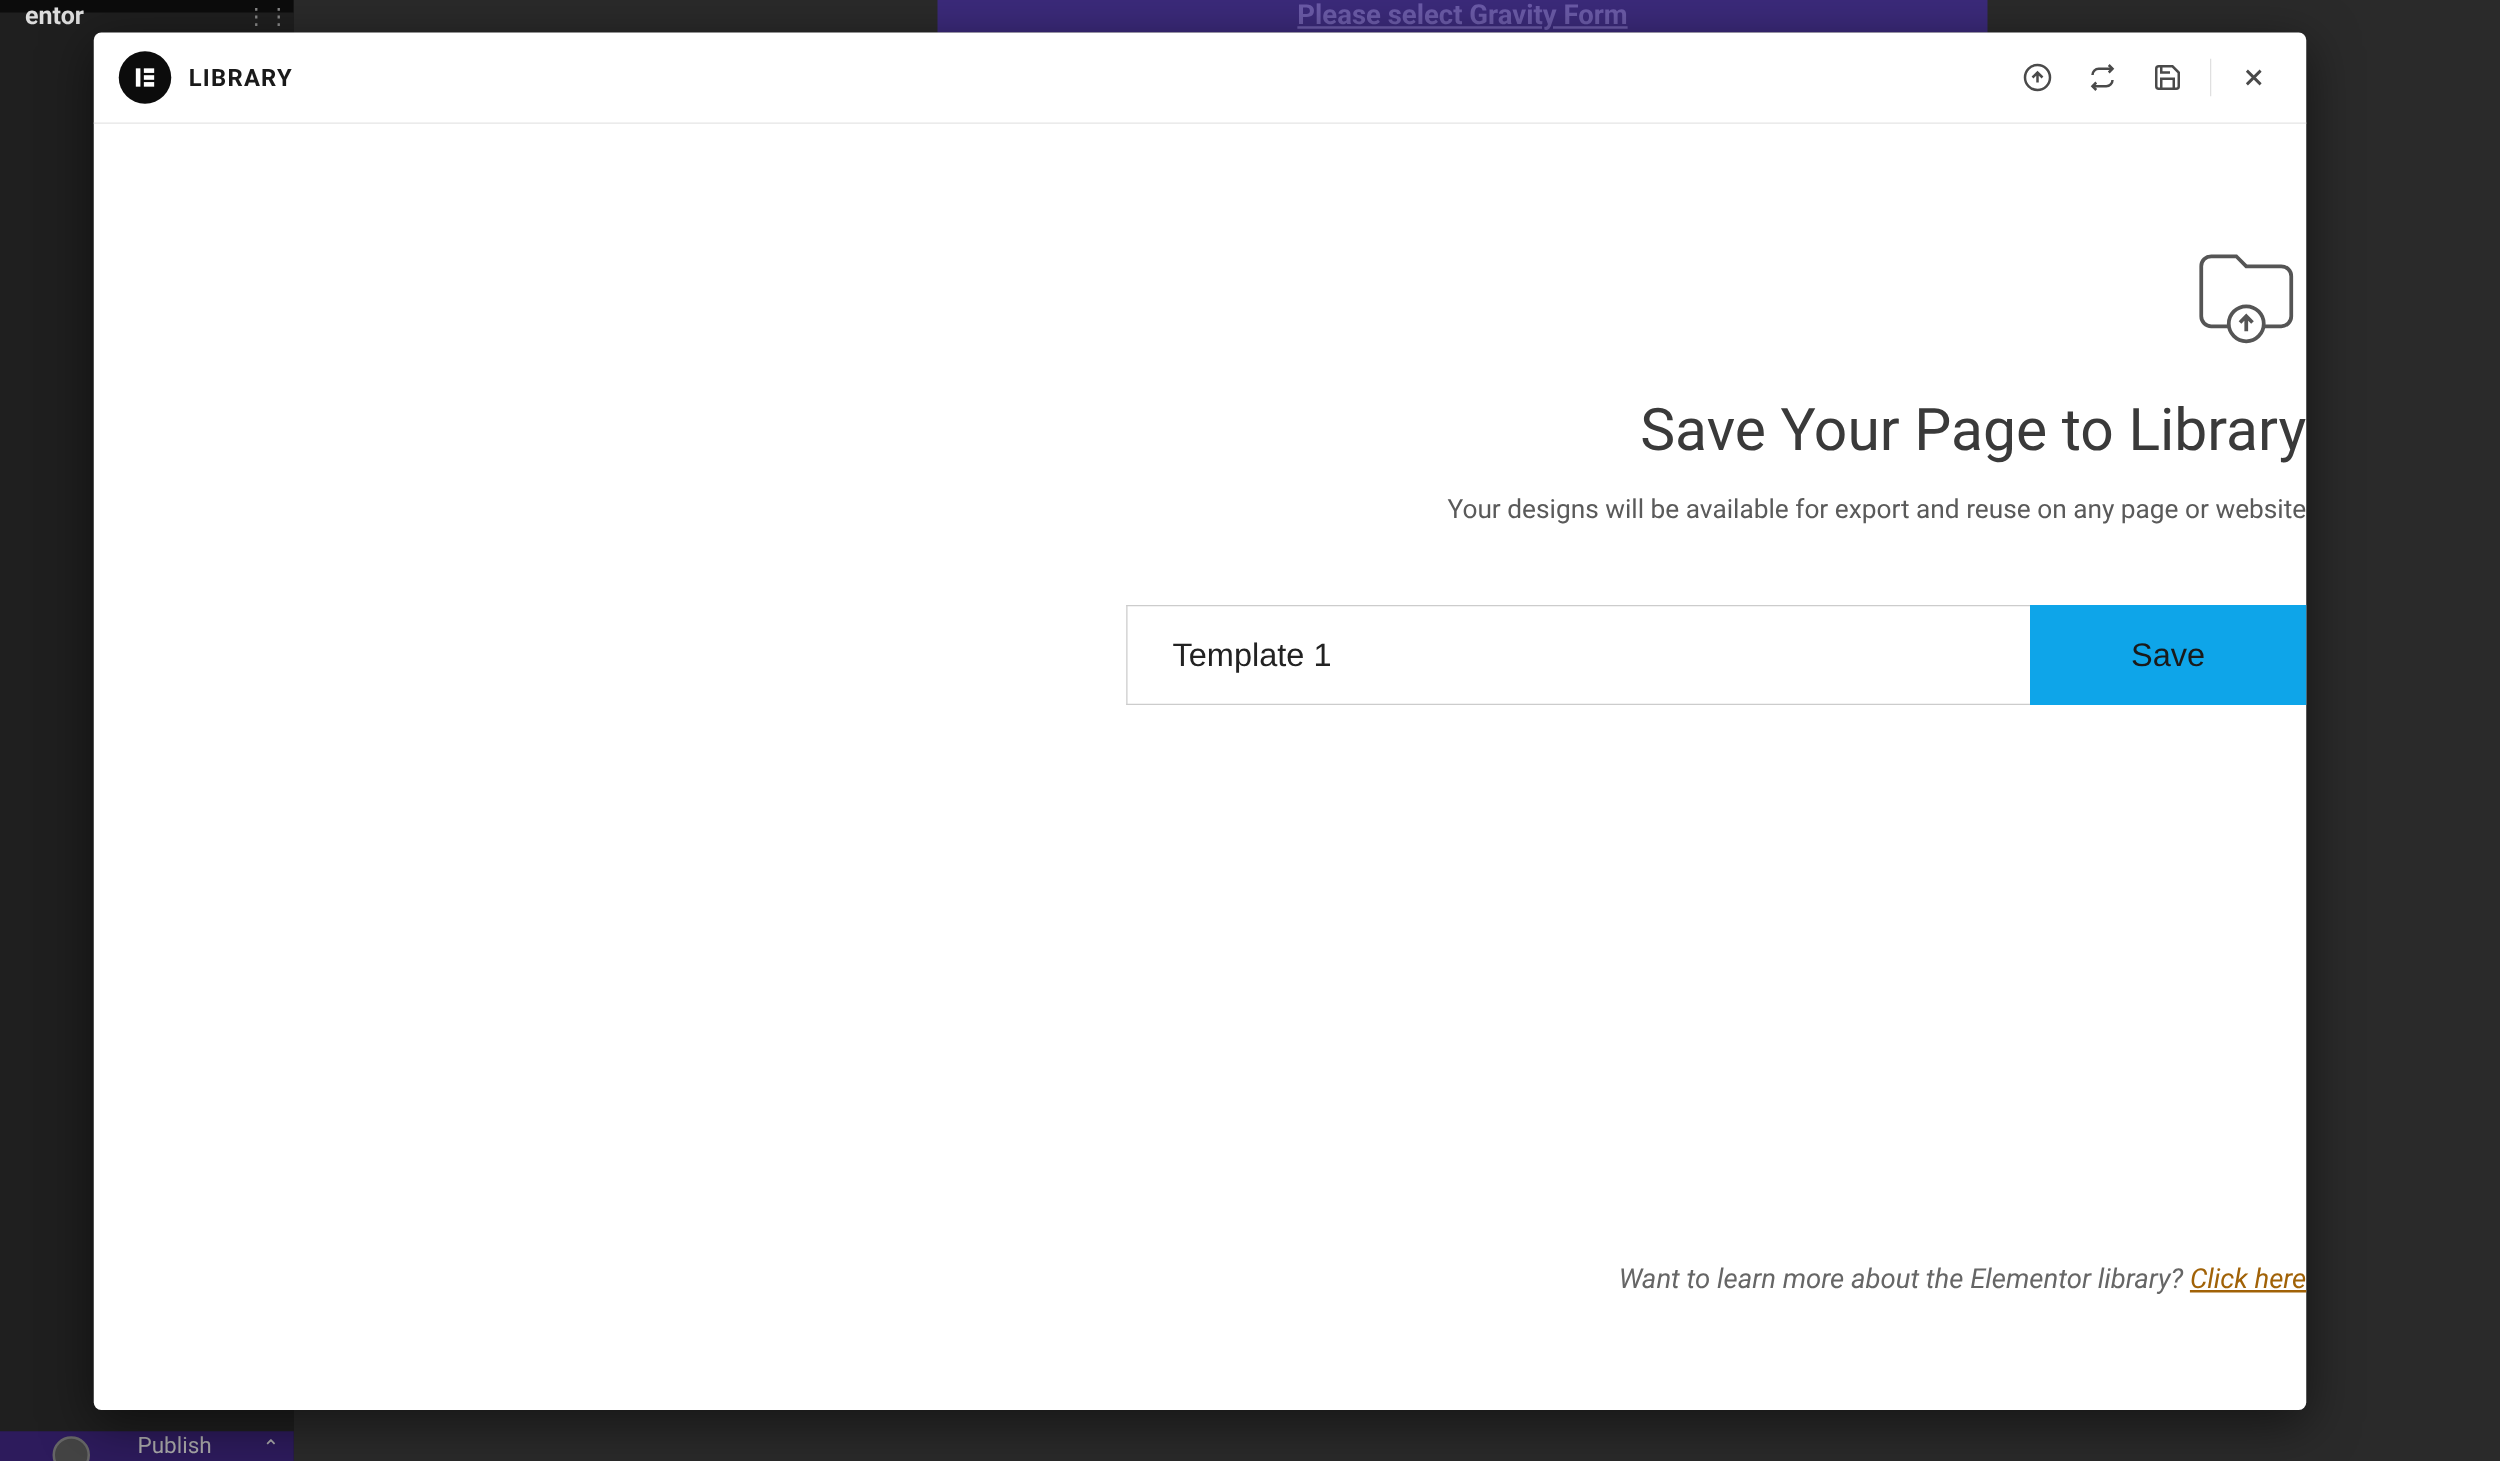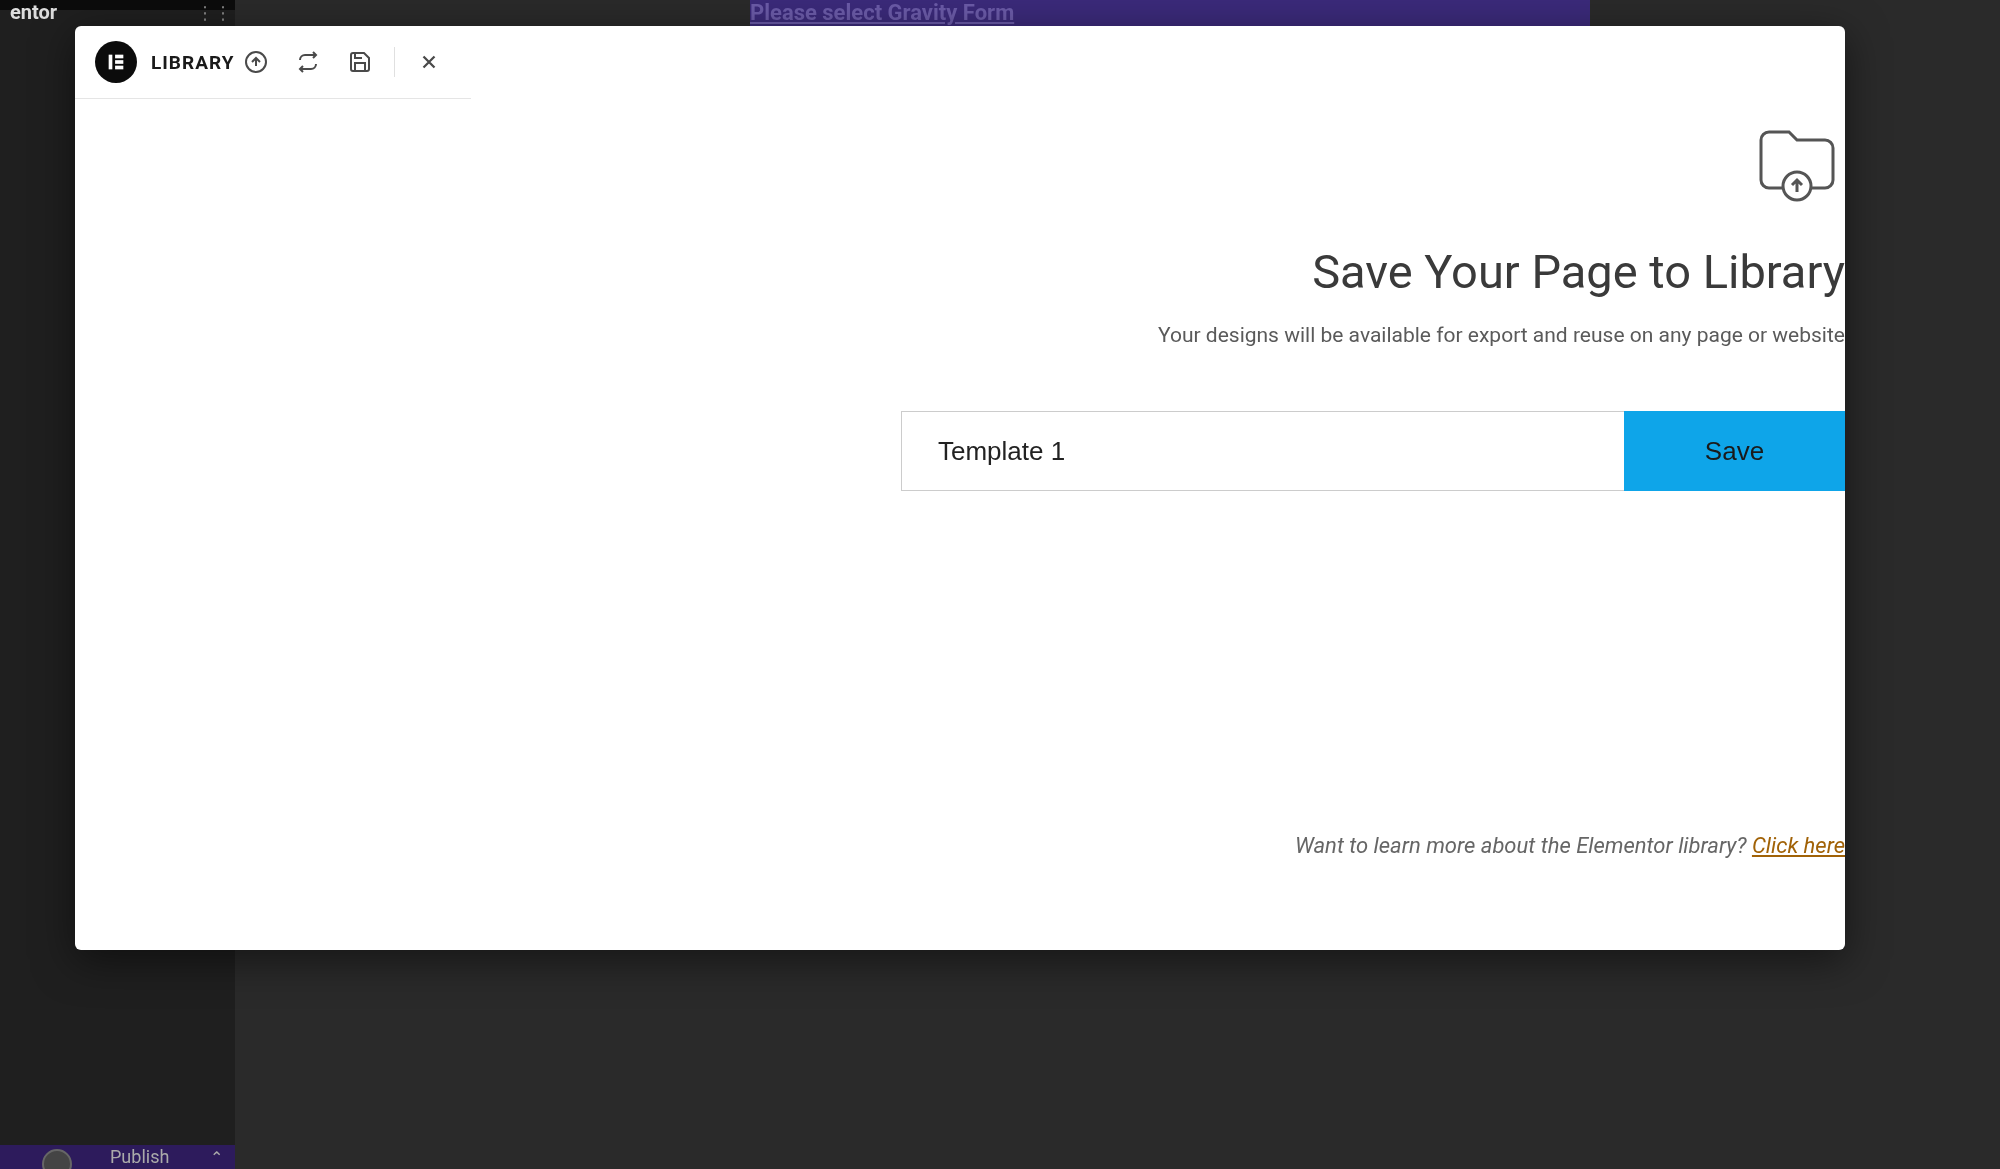--- a/index.html
+++ b/index.html
@@ -26,21 +26,21 @@
     .bg-sidebar-header {
       position: absolute;
       left: 0;
       top: 0;
       width: 235px;
       height: 10px;
       background: #0c0c0c;
       color: #ddd;
       font-weight: bold;
       font-size: 20px;
-      padding-left: 10px;
+      padding-left: 20px;
     }
     .bg-sidebar-grid {
       position: absolute;
       left: 196px;
       top: 2px;
       color: #888;
       font-size: 18px;
     }
     .bg-canvas {
       position: absolute;
@@ -51,21 +51,21 @@
       background: #2a2a2a;
     }
     .bg-purple-box {
       position: absolute;
       left: 750px;
       top: 0;
       width: 840px;
       height: 26px;
       background: #3b2a7a;
       color: #6b5ba8;
-      text-align: left;
+      text-align: center;
       font-weight: bold;
       font-size: 22px;
       line-height: 16px;
       padding-top: 5px;
       text-decoration: underline;
     }
     .bg-publish-bar {
       position: absolute;
       left: 0;
       bottom: 0;
@@ -95,26 +95,26 @@
       left: 210px;
       bottom: 2px;
       color: #aaa;
       font-size: 16px;
     }
     .modal {
       position: absolute;
       left: 75px;
       top: 26px;
       width: 1770px;
-      height: 924px;
+      height: 1102px;
       background: #fff;
       border-radius: 6px;
       box-shadow: 0 10px 40px rgba(0,0,0,0.5);
       display: flex;
-      flex-direction: row;
+      flex-direction: column;
     }
     .modal-header {
       height: 73px;
       border-bottom: 1px solid #e5e5e5;
       display: flex;
       align-items: center;
       padding: 0 20px;
     }
     .modal-logo {
       width: 42px;

